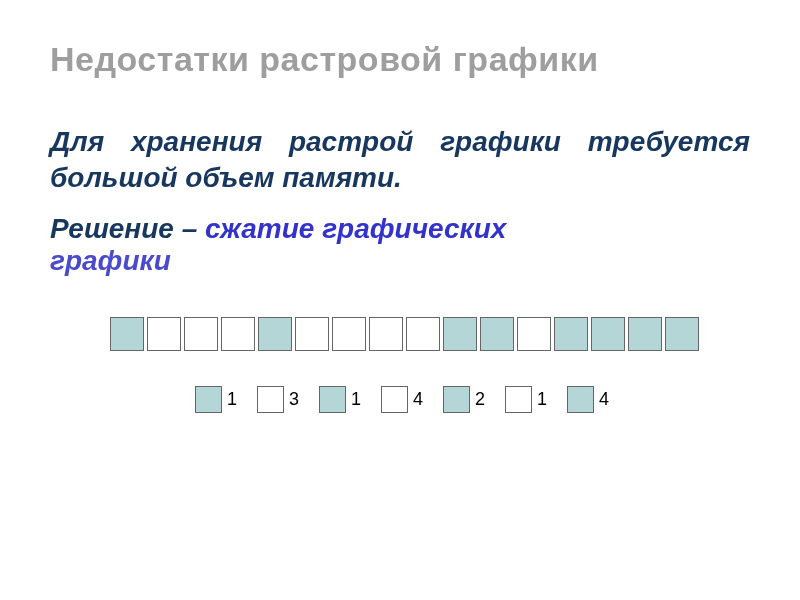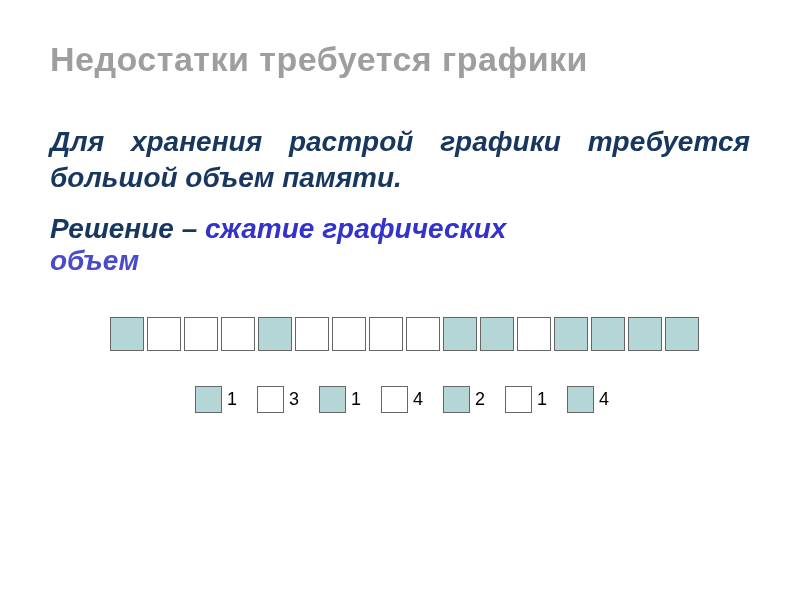--- a/index.html
+++ b/index.html
@@ -75,26 +75,26 @@
     }
     .rle-num {
       font-size: 18px;
       color: #000;
       margin-right: 15px;
     }
   </style>
 </head>
 <body>
 
-<div class="title">Недостатки требуется графики</div>
+<div class="title">Недостатки растровой графики</div>
 
 <div class="body-text">Для хранения растрой графики требуется большой объем памяти.</div>
 
 <div class="solution-line">
-  <span>Решение – </span><span class="highlight">сжатие графических</span><br><span class="highlight-end">объем</span>
+  <span>Решение – </span><span class="highlight">сжатие графических</span><br><span class="highlight-end">графики</span>
 </div>
 
 <div class="pixel-row" id="pixel-row">
     <div class="pixel filled"></div>
     <div class="pixel empty"></div>
     <div class="pixel empty"></div>
     <div class="pixel empty"></div>
     <div class="pixel filled"></div>
     <div class="pixel empty"></div>
     <div class="pixel empty"></div>

